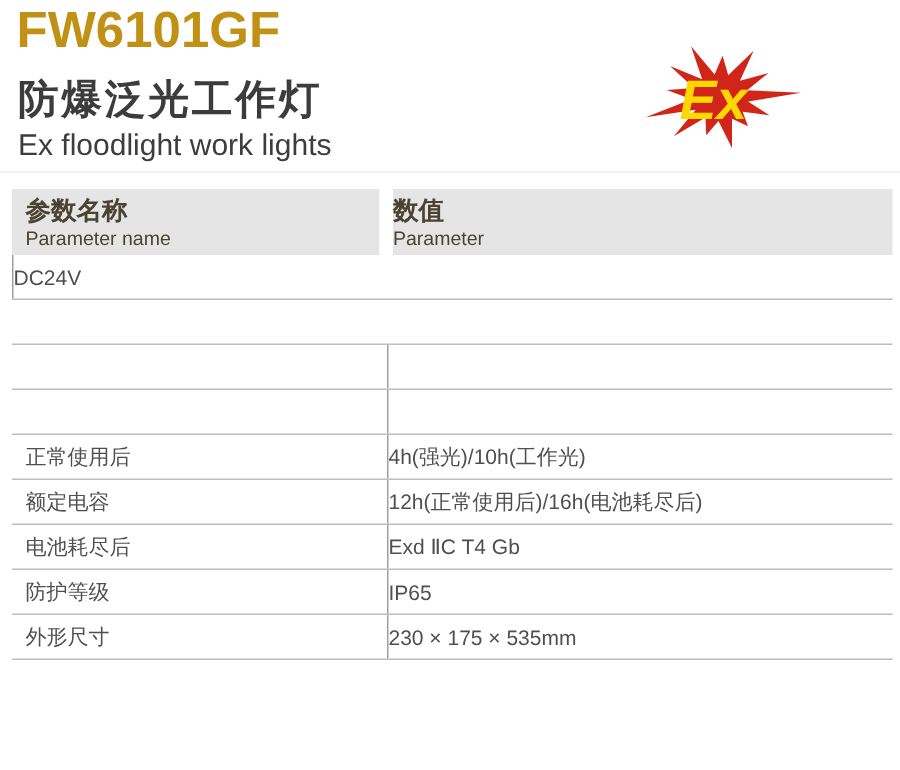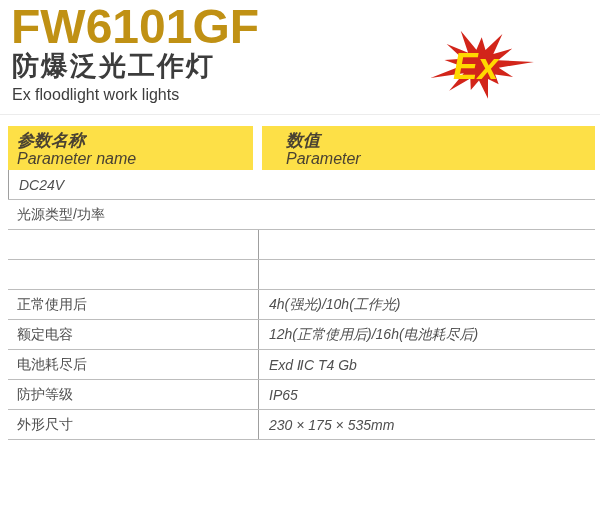--- a/index.html
+++ b/index.html
@@ -3,61 +3,61 @@
 <meta charset="utf-8">
 <style>
   html,body{margin:0;padding:0;background:#fff;}
   .page{
     position:relative;width:600px;height:513px;background:#ffffff;overflow:hidden;
     font-family:"Liberation Sans","DejaVu Sans",sans-serif;
   }
   
   .model{
     position:absolute;left:11px;top:3px;
-    font-size:48px;font-weight:bold;line-height:1;
+    font-size:34px;font-weight:bold;line-height:1;
     color:#C09114;letter-spacing:0;
   }
   .sub-cn{
     position:absolute;left:12px;top:52px;
     font-size:27px;line-height:1.1;color:#3c3c3c;
     font-weight:bold;letter-spacing:2px;
   }
   .sub-en{
     position:absolute;left:12px;top:86px;
-    font-size:16px;line-height:1.1;color:#3d3d3d;
+    font-size:20px;line-height:1.1;color:#3d3d3d;
   }
   .topline{
     position:absolute;left:0;top:114px;width:600px;height:1px;background:#ececec;
   }
   
   .badge{position:absolute;left:424px;top:20px;width:118px;height:92px;}
   .badge text{
     font-family:"Liberation Sans","DejaVu Sans",sans-serif;
     font-weight:bold;font-style:italic;font-size:37px;
   }
   
   .spec{position:absolute;left:8px;top:126px;width:587px;}
   .thead{display:flex;height:44px;}
-  .th{background:#fde047;color:#4a4232;padding:5px 0 0 9px;box-sizing:border-box;font-style:italic;}
+  .th{background:#e5e5e5;color:#4a4232;padding:5px 0 0 9px;box-sizing:border-box;}
   .th1{width:245px;}
   .thgap{width:9px;background:#ffffff;}
-  .th2{flex:1;padding-left:24px;}
+  .th2{flex:1;padding-left:0;}
   .th .cn{font-size:17px;font-weight:bold;line-height:20px;}
-  .th .en{font-size:16px;line-height:15px;}
+  .th .en{font-size:13px;line-height:15px;}
   .row{
     display:flex;height:29px;border-bottom:1px solid #bdbdbd;
     font-size:14px;color:#4f4f4f;
   }
   .cell-l{
     width:250px;padding-left:9px;box-sizing:border-box;
     display:flex;align-items:center;
   }
   .cell-v{
-    flex:1;border-left:1px solid #9f9f9f;padding-left:10px;
-    display:flex;align-items:center;font-style:italic;
+    flex:1;border-left:1px solid #9f9f9f;
+    display:flex;align-items:center;
   }
 </style>
 </head>
 <body>
 
 <div class="page">
 
   <div class="model">FW6101GF</div>
   <div class="sub-cn">防爆泛光工作灯</div>
   <div class="sub-en">Ex floodlight work lights</div>
@@ -78,21 +78,20 @@
       <div class="th th2">
         <div class="cn">数值</div>
         <div class="en">Parameter</div>
       </div>
     </div>
 
     <div class="row">
       <div class="cell-v">DC24V</div>
     </div>
     <div class="row">
-      <div class="cell-l">光源类型/功率</div>
     </div>
     <div class="row">
       <div class="cell-l"></div>
       <div class="cell-v"></div>
     </div>
     <div class="row">
       <div class="cell-l"></div>
       <div class="cell-v"></div>
     </div>
     <div class="row">

